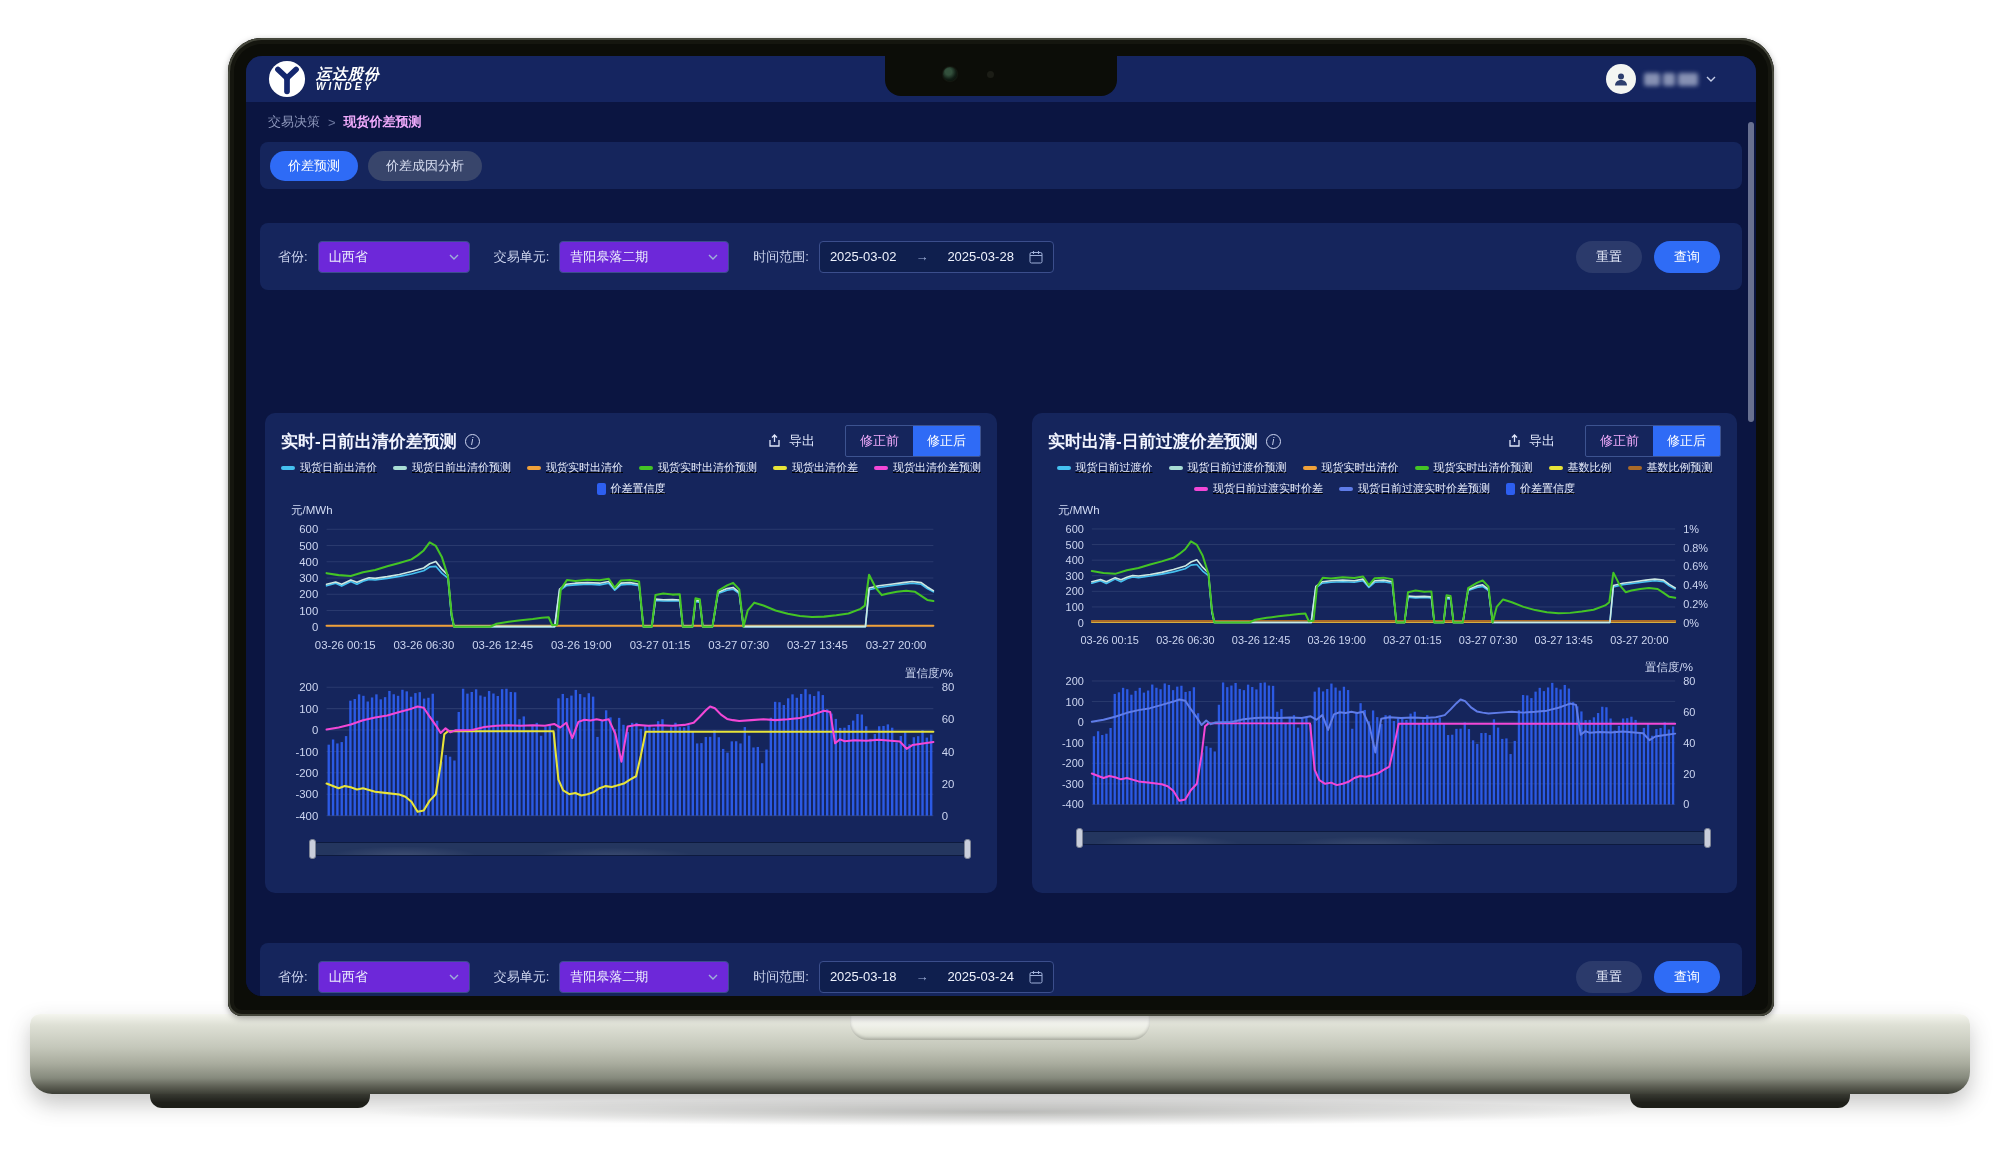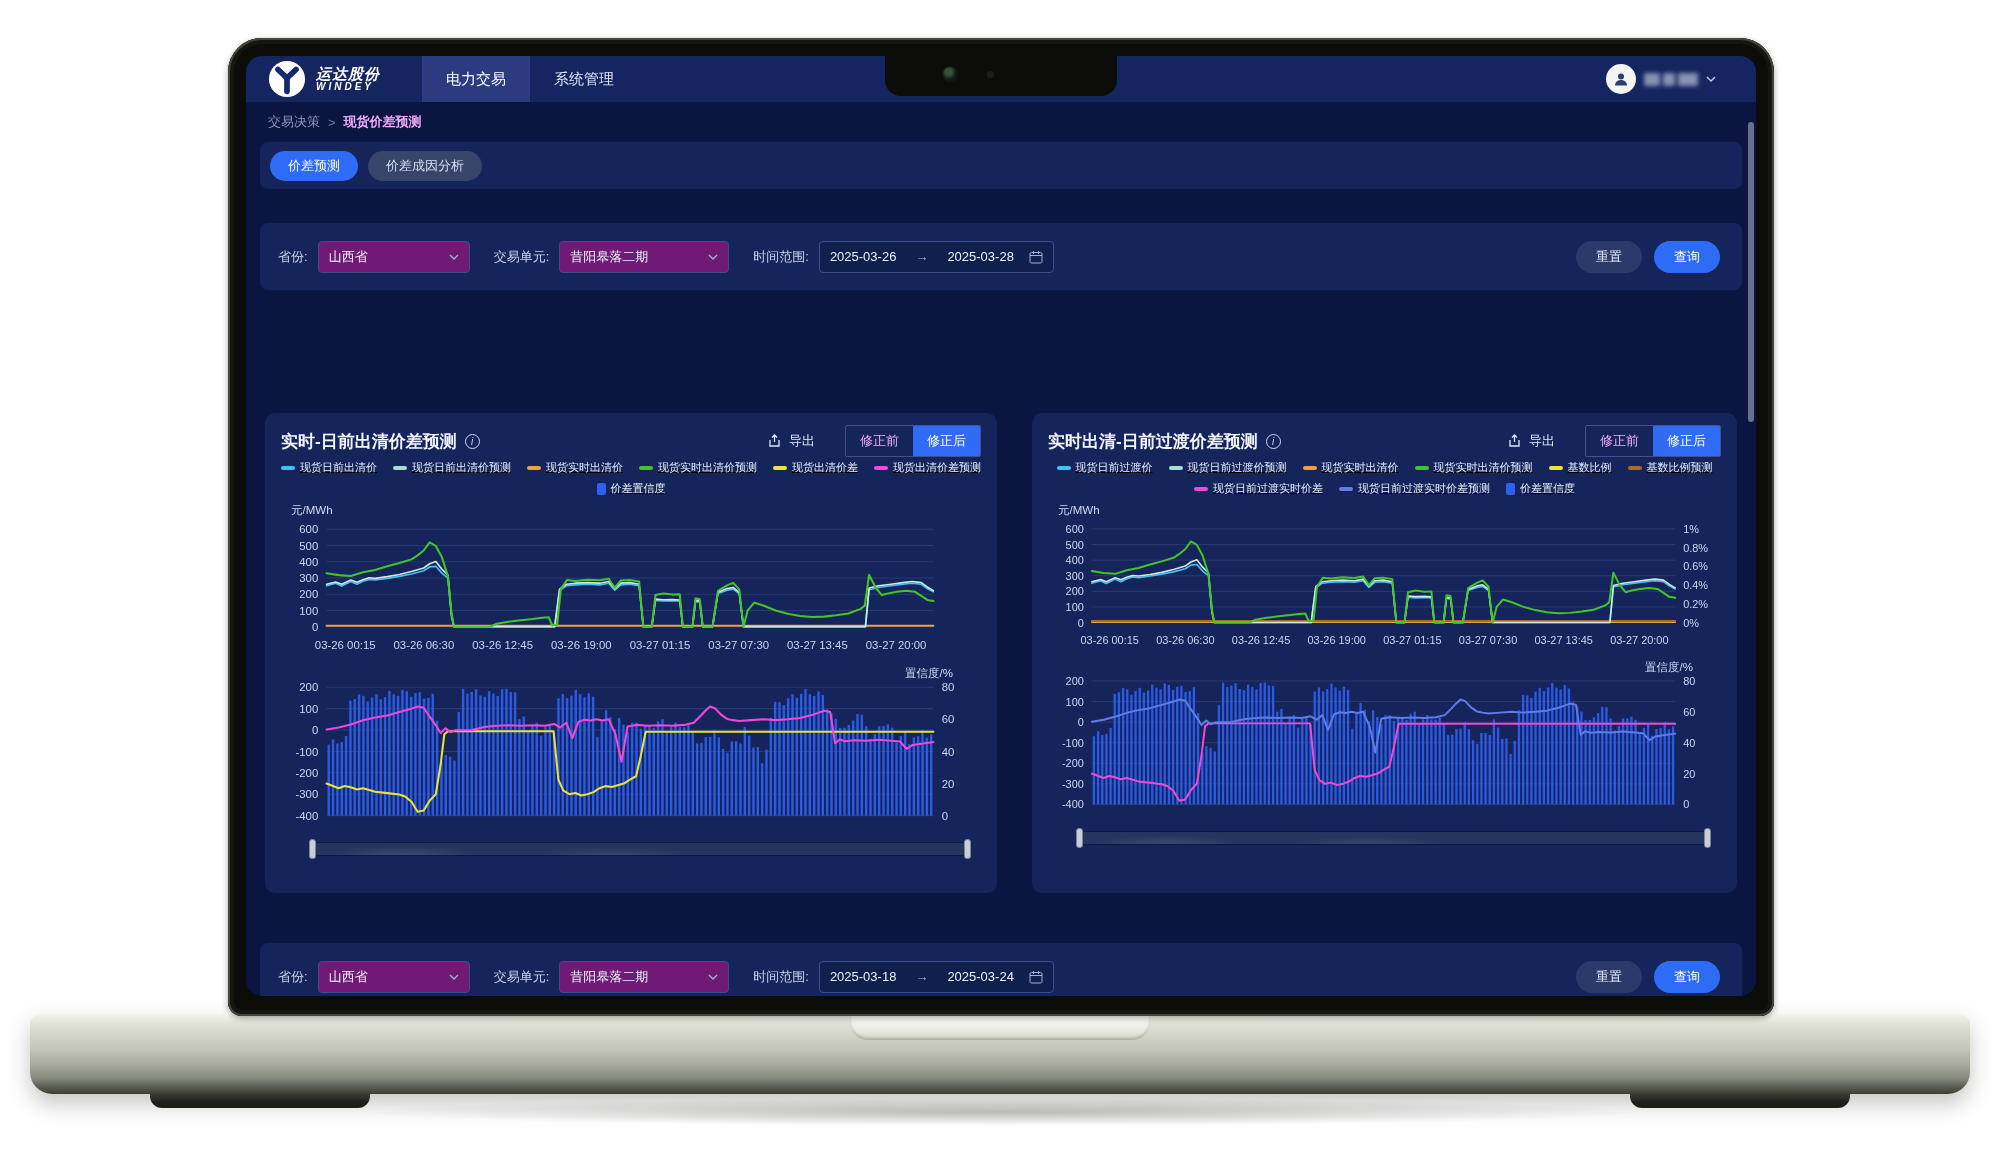--- a/index.html
+++ b/index.html
@@ -60,21 +60,21 @@
   .card{background:#15255c;border-radius:8px;}
   .tabs-card{height:47px;display:flex;align-items:center;gap:10px;padding:0 10px;}
   .pill{height:30px;padding:0 18px;border-radius:15px;font-size:13px;display:flex;align-items:center;
     color:#d9dff2;background:#38456b;border:none;cursor:pointer;}
   .pill.active{background:#2e6bf6;color:#fff;}
   .filter-card{height:67px;margin-top:34px;display:flex;align-items:center;gap:10px;padding:0 18px;}
   .filter-card.bottom{margin-top:50px;}
   .f-label{color:#ccd4ee;font-size:13px;margin-left:14px;white-space:nowrap;}
   .f-label:first-child{margin-left:0;}
   .sel{display:flex;align-items:center;justify-content:space-between;width:152px;height:32px;
-    border:1px solid #3b4e8c;border-radius:4px;background:#701a75;padding:0 10px;color:#eef2fd;font-size:13px;cursor:pointer;}
+    border:1px solid #3b4e8c;border-radius:4px;background:#6d28d9;padding:0 10px;color:#eef2fd;font-size:13px;cursor:pointer;}
   .sel.unit{width:170px;}
   .daterange{display:flex;align-items:center;justify-content:space-between;width:235px;height:32px;
     border:1px solid #3b4e8c;border-radius:4px;background:#0f1f4e;padding:0 10px;color:#eef2fd;font-size:13px;cursor:pointer;}
   .dr-arrow{color:#9fb0d8;font-size:13px;padding:0 4px;}
   .f-actions{margin-left:auto;display:flex;gap:12px;padding-right:4px;}
   .btn{height:32px;padding:0 20px;border-radius:16px;font-size:13px;border:none;cursor:pointer;}
   .btn.reset{background:#2b3a6b;color:#e8edfb;}
   .btn.query{background:#2f6cf6;color:#fff;}
 
   
@@ -128,24 +128,20 @@
               <path d="M20 21 L20 33"></path>
               <path d="M20 19 L10.5 10"></path>
               <path d="M20 19 L29.5 10"></path>
             </g>
           </svg>
           <div class="brand-text">
             <div class="brand-l1">运达股份</div>
             <div class="brand-l2">WINDEY</div>
           </div>
         </div>
-        <nav class="nav-menu">
-          <div class="nav-item active">电力交易</div>
-          <div class="nav-item">系统管理</div>
-        </nav>
         <div class="user">
           <span class="avatar">
             <svg width="18" height="18" viewBox="0 0 18 18">
               <circle cx="9" cy="6.5" r="3" fill="#2c3e6e"></circle>
               <path d="M3 15.5c0-3.3 2.7-5.5 6-5.5s6 2.2 6 5.5" fill="#2c3e6e"></path>
             </svg>
           </span>
           <span class="mask-name">
             <span class="mask-b" style="width:16px"></span>
             <span class="mask-b" style="width:12px"></span>
@@ -180,21 +176,21 @@
           </div>
           <span class="f-label">交易单元:</span>
           <div class="sel unit">
             <span>昔阳皋落二期</span>
             <svg width="10" height="6" viewBox="0 0 10 6">
               <path d="M1 1l4 4 4-4" stroke="#9fb0d8" stroke-width="1.4" fill="none"></path>
               </svg>
           </div>
           <span class="f-label">时间范围:</span>
           <div class="daterange">
-            <span>2025-03-26</span>
+            <span>2025-03-02</span>
             <span class="dr-arrow">→</span>
             <span>2025-03-28</span>
             <svg width="14" height="14" viewBox="0 0 14 14">
               <rect x="1" y="2.5" width="12" height="10.5" rx="1.5" stroke="#9fb0d8" fill="none"></rect>
               <path d="M1 5.5h12M4.5 1v3M9.5 1v3" stroke="#9fb0d8" fill="none"></path>
               </svg>
           </div>
           <div class="f-actions">
             <button class="btn reset">重置</button>
             <button class="btn query">查询</button>

